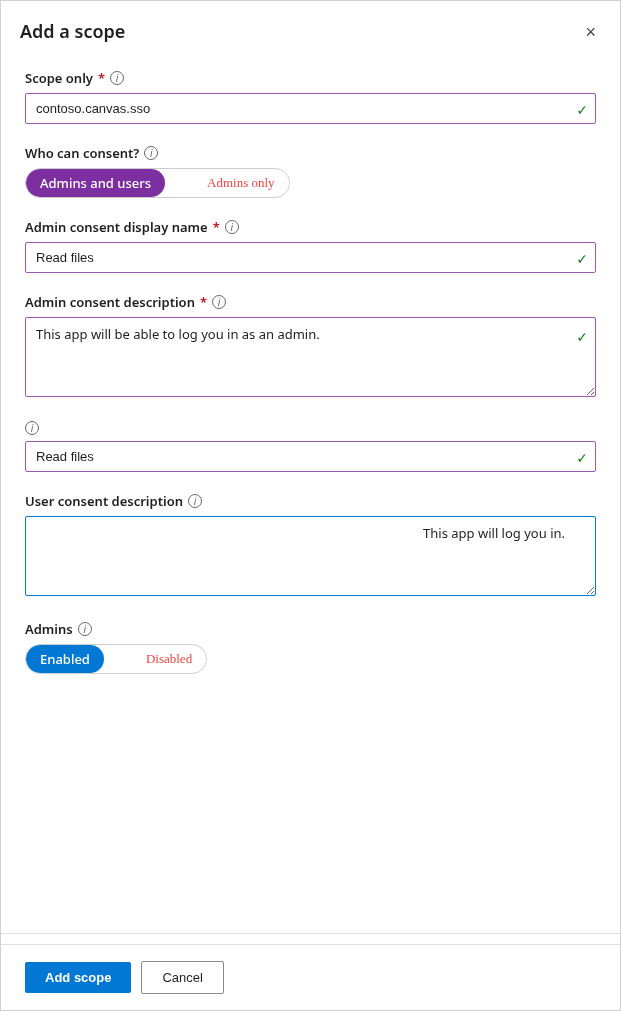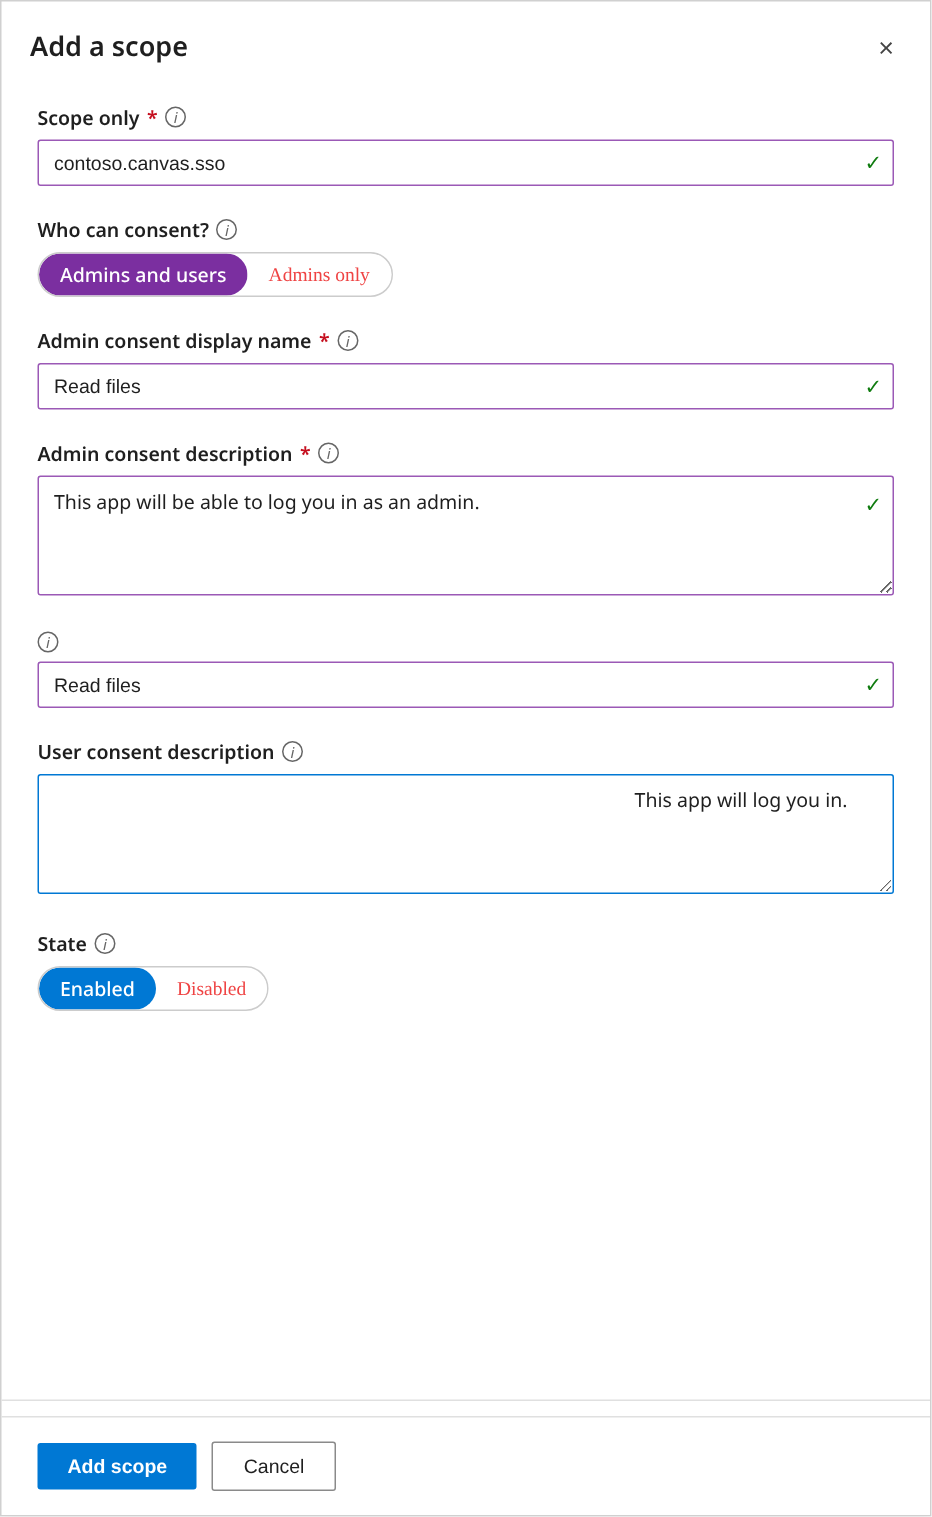--- a/index.html
+++ b/index.html
@@ -124,20 +124,21 @@
       text-align: right;
     }
     .toggle-group {
       display: flex;
       align-items: center;
       border: 1px solid #ccc;
       border-radius: 20px;
       overflow: hidden;
       width: fit-content;
       background: #fff;
+      gap: 28px;
     }
     .toggle-option {
       padding: 5px 14px;
       font-size: 13px;
       cursor: pointer;
       border-radius: 20px;
       transition: background 0.15s;
     }
     .toggle-option.active-purple {
       background: #7b2fa0;
@@ -260,21 +261,21 @@
         <span>User consent description</span>
         <span class="info-icon">i</span>
       </div>
       <div class="textarea-wrapper">
         <textarea class="textarea-input user-consent-textarea" rows="3" style="">This app will log you in.</textarea>
       </div>
     </div>
 
     <div class="field-group">
       <div class="field-label">
-        <span>State</span>
+        <span>Admins</span>
         <span class="info-icon">i</span>
       </div>
       <div class="toggle-group">
         <div class="toggle-option active-blue">Enabled</div>
         <div class="toggle-option inactive">Disabled</div>
       </div>
     </div>
 
   </div>
 

